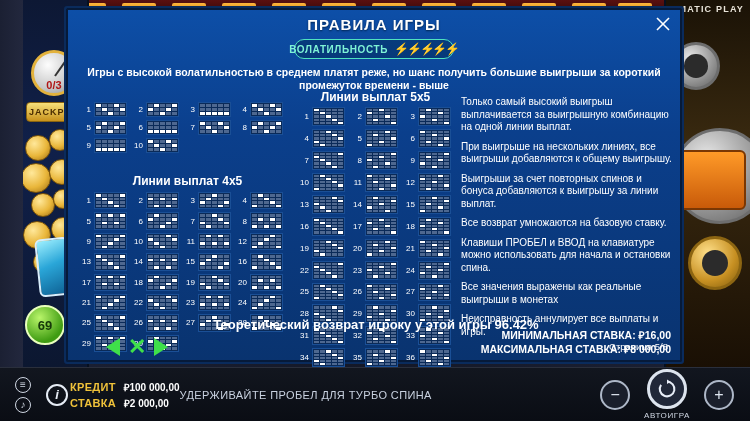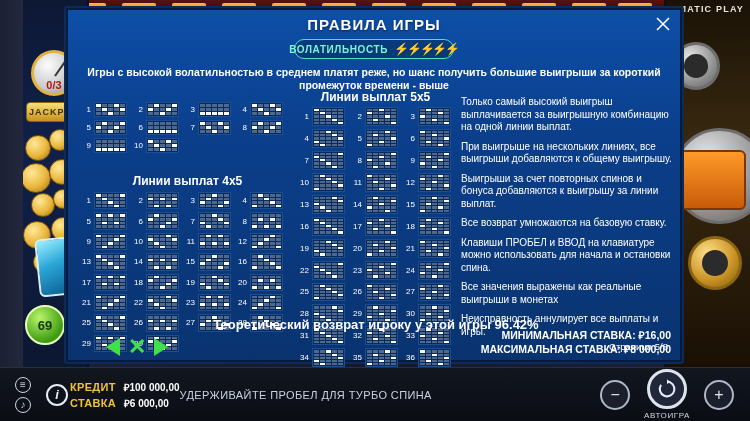--- a/index.html
+++ b/index.html
@@ -2505,21 +2505,21 @@
     <div style="display:flex;align-items:center;">
       <div class="info-big">i</div>
     </div>
     <div class="bb-credit">
       <div class="bb-line">
         <span class="bb-label">КРЕДИТ</span>
         <span class="bb-val">₽100 000,00</span>
       </div>
       <div class="bb-line">
         <span class="bb-label">СТАВКА</span>
-        <span class="bb-val">₽6 000,00</span>
+        <span class="bb-val">₽2 000,00</span>
       </div>
     </div>
     <div class="bb-turbo">УДЕРЖИВАЙТЕ ПРОБЕЛ ДЛЯ ТУРБО СПИНА</div>
     <div class="bb-right">
       <div class="round-btn">−</div>
       <div class="spin-wrap">
         <div class="spin-btn">
           <svg width="22" height="22" viewBox="0 0 24 24" aria-hidden="true">
             <path d="M12 4 A8 8 0 1 1 5.5 7.5" fill="none" stroke="#e8eef8" stroke-width="2.2"></path>
             <path d="M12 1.5 L12 6.5 L16 4 Z" fill="#e8eef8"></path>

